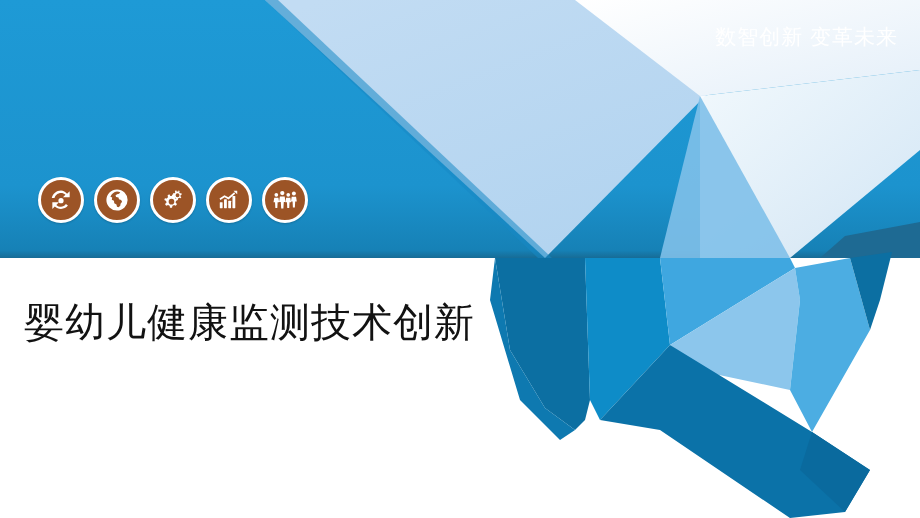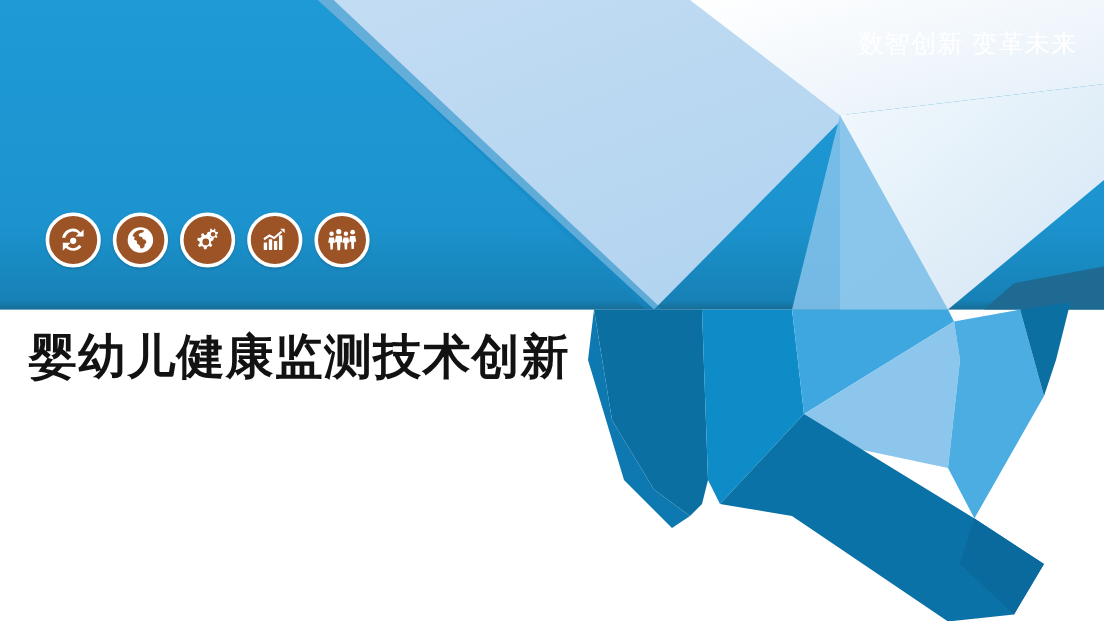--- a/index.html
+++ b/index.html
@@ -82,23 +82,23 @@
     display: block;
     width: 26px;
     height: 26px;
     fill: #ffffff;
   }
 
   
   .title {
     position: absolute;
     left: 24px;
-    top: 275px;
+    top: 299px;
     font-size: 40px;
-    font-weight: bold;
+    font-weight: normal;
     color: #121212;
     letter-spacing: 1px;
     line-height: 1.15;
     white-space: nowrap;
   }
 </style>
 </head>
 <body>
 
 <div id="slide">

